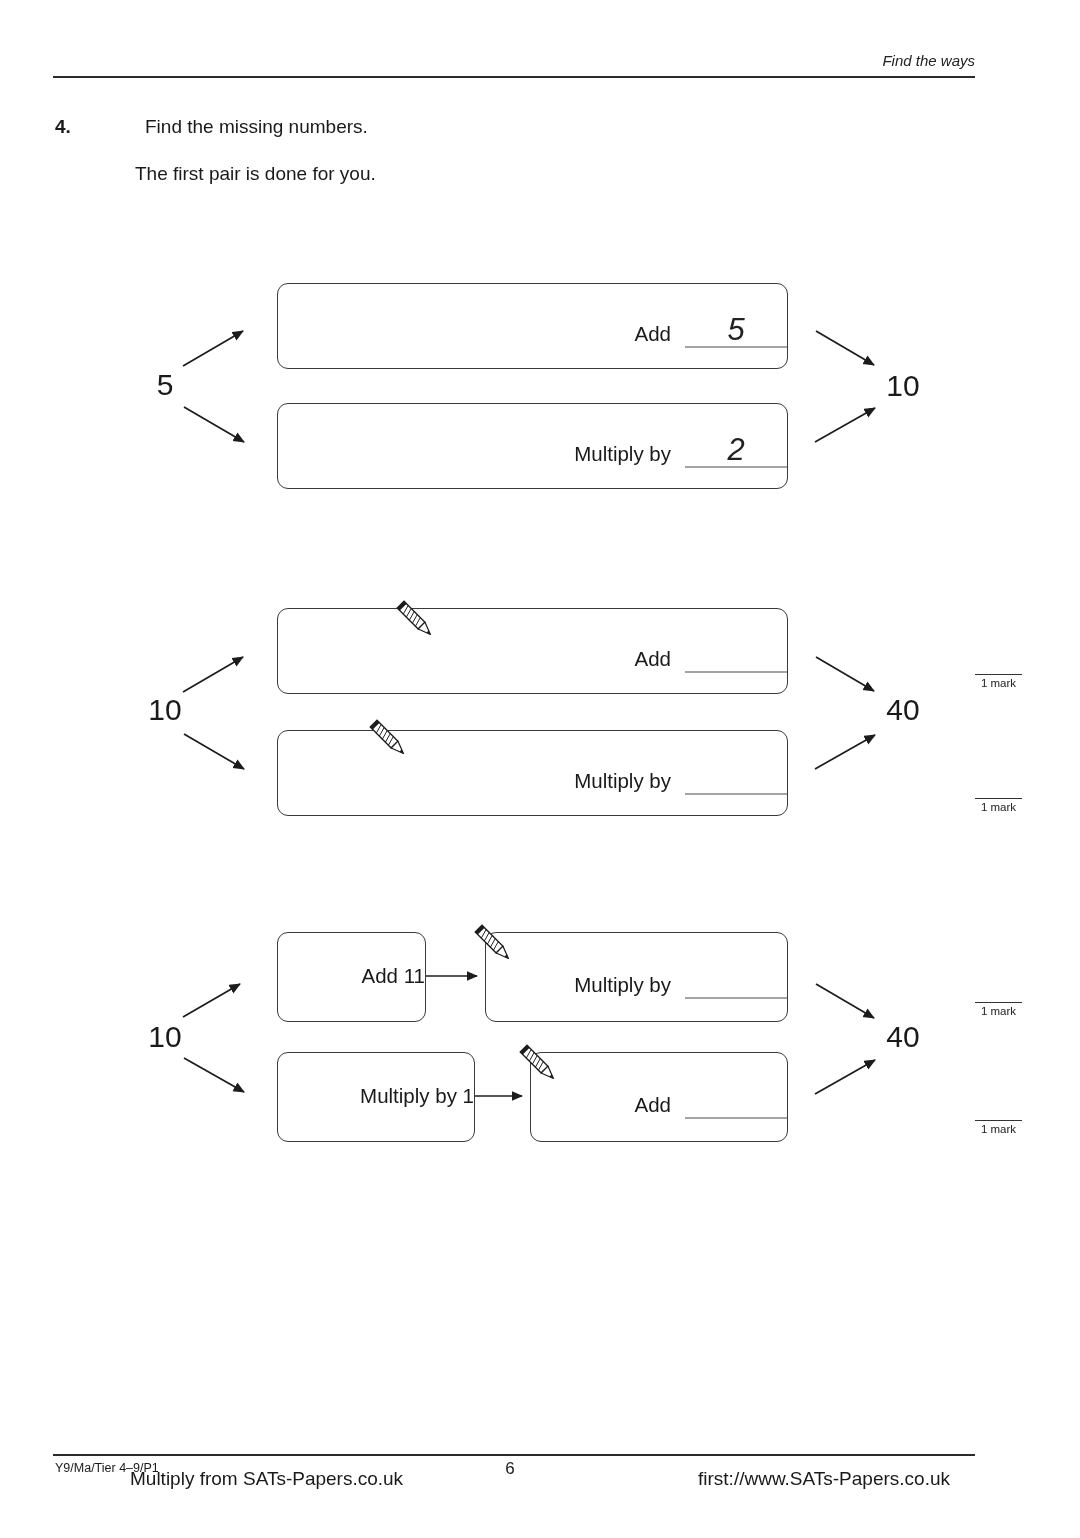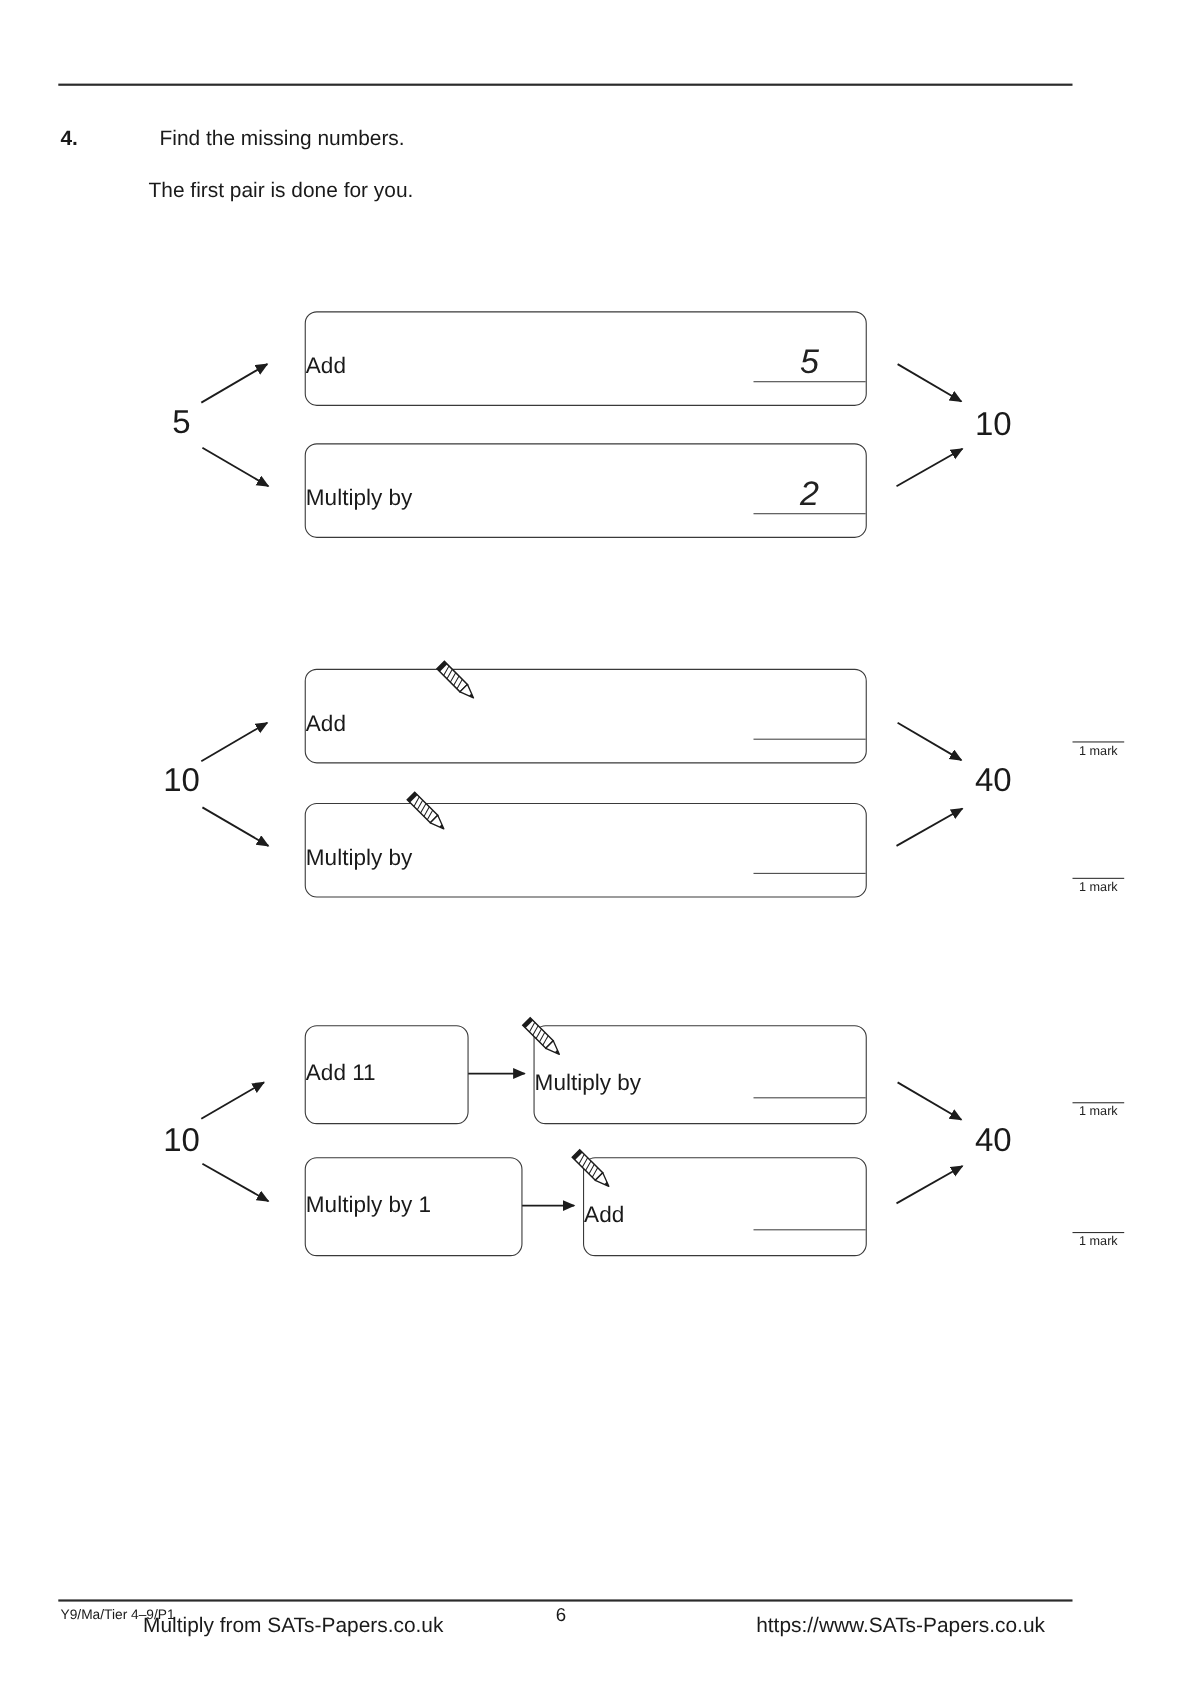--- a/index.html
+++ b/index.html
@@ -26,21 +26,21 @@
   .arrows { position:absolute; left:0; top:0; width:100%; height:100%; }
   .arrows line { stroke:#1c1c1c; stroke-width:1.7px; }
 
   .num { position:absolute; width:70px; text-align:center; font-size:30px; color:#1a1a1a; }
 
   .box {
     position:absolute; background:#fff; border:1.6px solid #3a3a3a; border-radius:11px;
   }
   .box-line {
     position:absolute; left:0; right:0; top:50%; transform:translateY(-50%);
-    display:flex; justify-content:space-between; align-items:flex-end;
+    display:flex; justify-content:flex-end; align-items:flex-end;
   }
   .op-label { font-size:20.5px; margin-bottom:2px; white-space:nowrap; }
   .blank {
     position:relative; width:102px; height:42px;
     border-bottom:1.8px solid #4a4a4a; margin-left:14px;
   }
   .blank .hand {
     position:absolute; left:0; right:0; bottom:2px; text-align:center;
     font-size:31px; font-style:italic; line-height:1; color:#222;
   }
@@ -77,20 +77,21 @@
       <line x1="1.8" y1="22.2" x2="11.2" y2="19.6" stroke="#1c1c1c" stroke-width="0.9"></line>
       <line x1="1.8" y1="26.4" x2="11.2" y2="23.8" stroke="#1c1c1c" stroke-width="0.9"></line>
       <path d="M1.8,30.2 L11.2,30.2 L6.5,42.5 Z" fill="#ffffff" stroke="#1c1c1c" stroke-width="1.2" stroke-linejoin="round"></path>
       <path d="M5.0,38.4 L8.0,38.4 L6.5,42.5 Z" fill="#1c1c1c"></path>
     </g>
   </defs>
 </svg>
 
 <div class="page">
 
+  <div class="running-title">Find the ways</div>
   <div class="rule" style="top:76px;"></div>
 
   <div class="q-number">4.</div>
   <div class="q-line1">Find the missing numbers.</div>
   <div class="q-line2">The first pair is done for you.</div>
 
   <div class="diagram" id="diagram1">
     <svg class="arrows" viewBox="0 0 1080 230">
       <line x1="183" y1="96" x2="243" y2="61" marker-end="url(#ah)"></line>
       <line x1="184" y1="137" x2="244" y2="172" marker-end="url(#ah)"></line>
@@ -195,15 +196,15 @@
 
   <div class="mark" style="top:674px;">1 mark</div>
   <div class="mark" style="top:798px;">1 mark</div>
   <div class="mark" style="top:1002px;">1 mark</div>
   <div class="mark" style="top:1120px;">1 mark</div>
 
   <div class="rule" style="top:1454px;"></div>
   <div class="paper-ref">Y9/Ma/Tier 4–9/P1</div>
   <div class="source-left">Multiply from SATs-Papers.co.uk</div>
   <div class="page-num">6</div>
-  <div class="source-right">https://www.SATs-Papers.co.uk</div>
+  <div class="source-right">first://www.SATs-Papers.co.uk</div>
 
 </div>
 
 </body></html>

